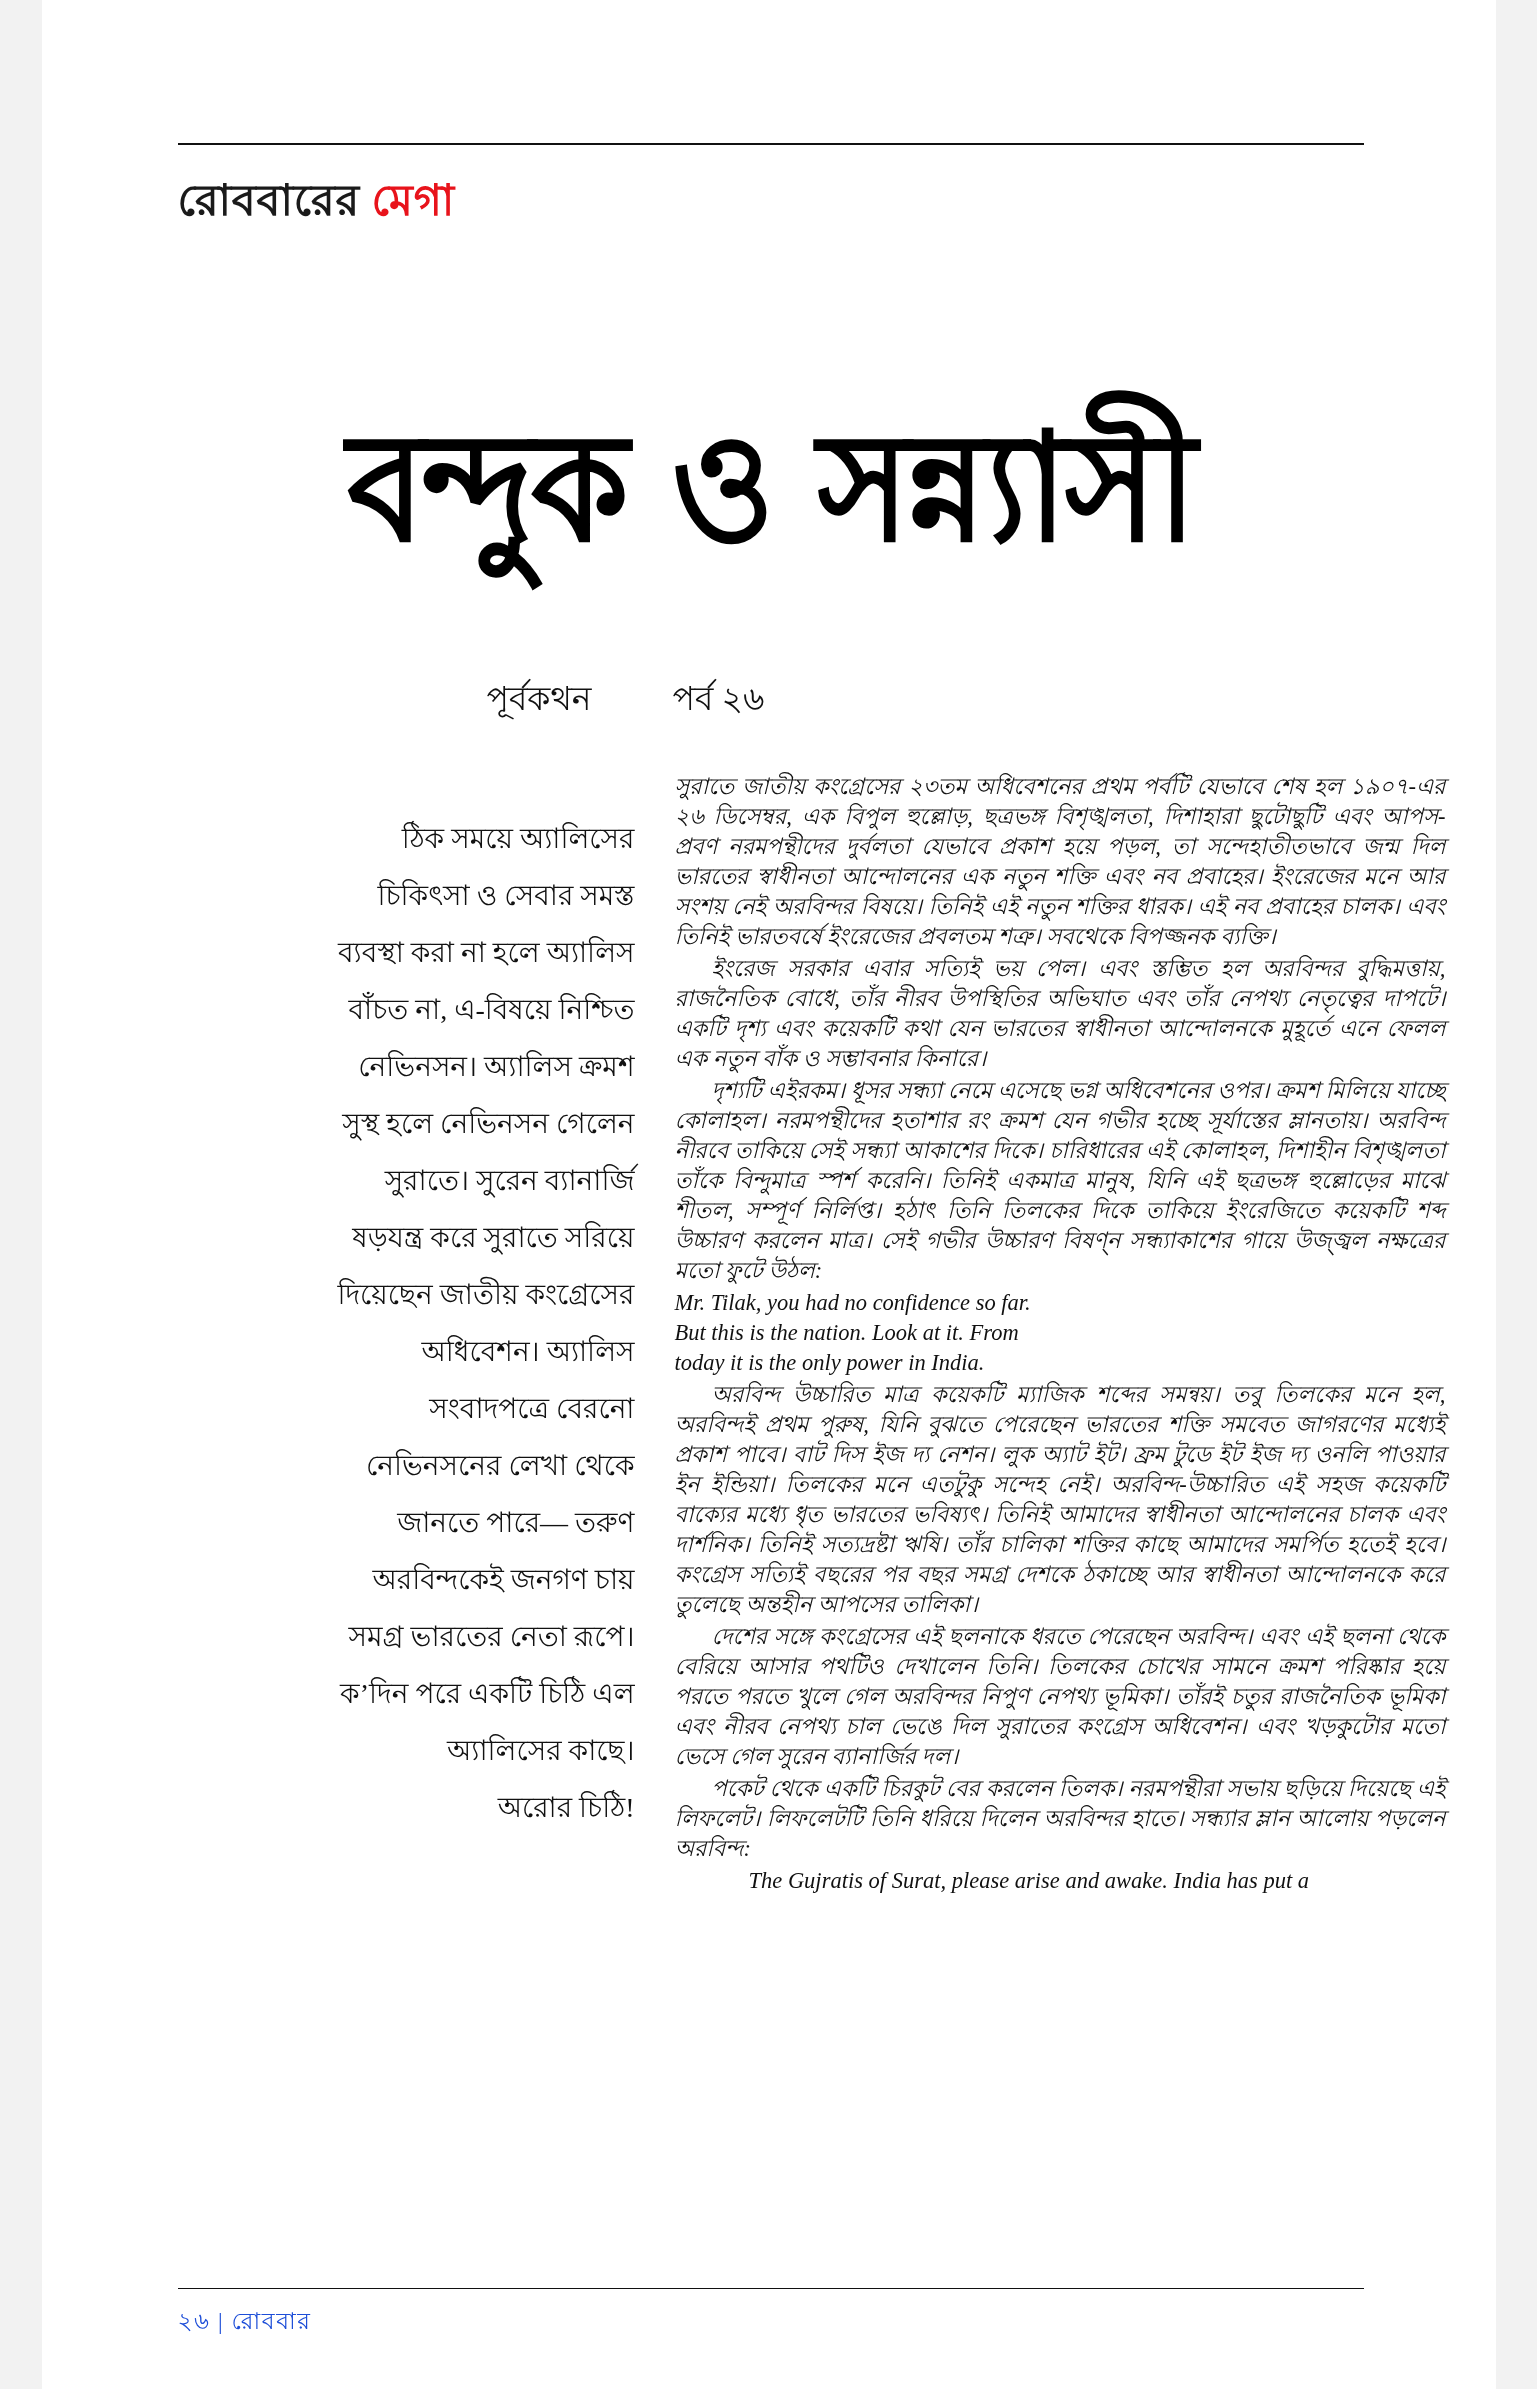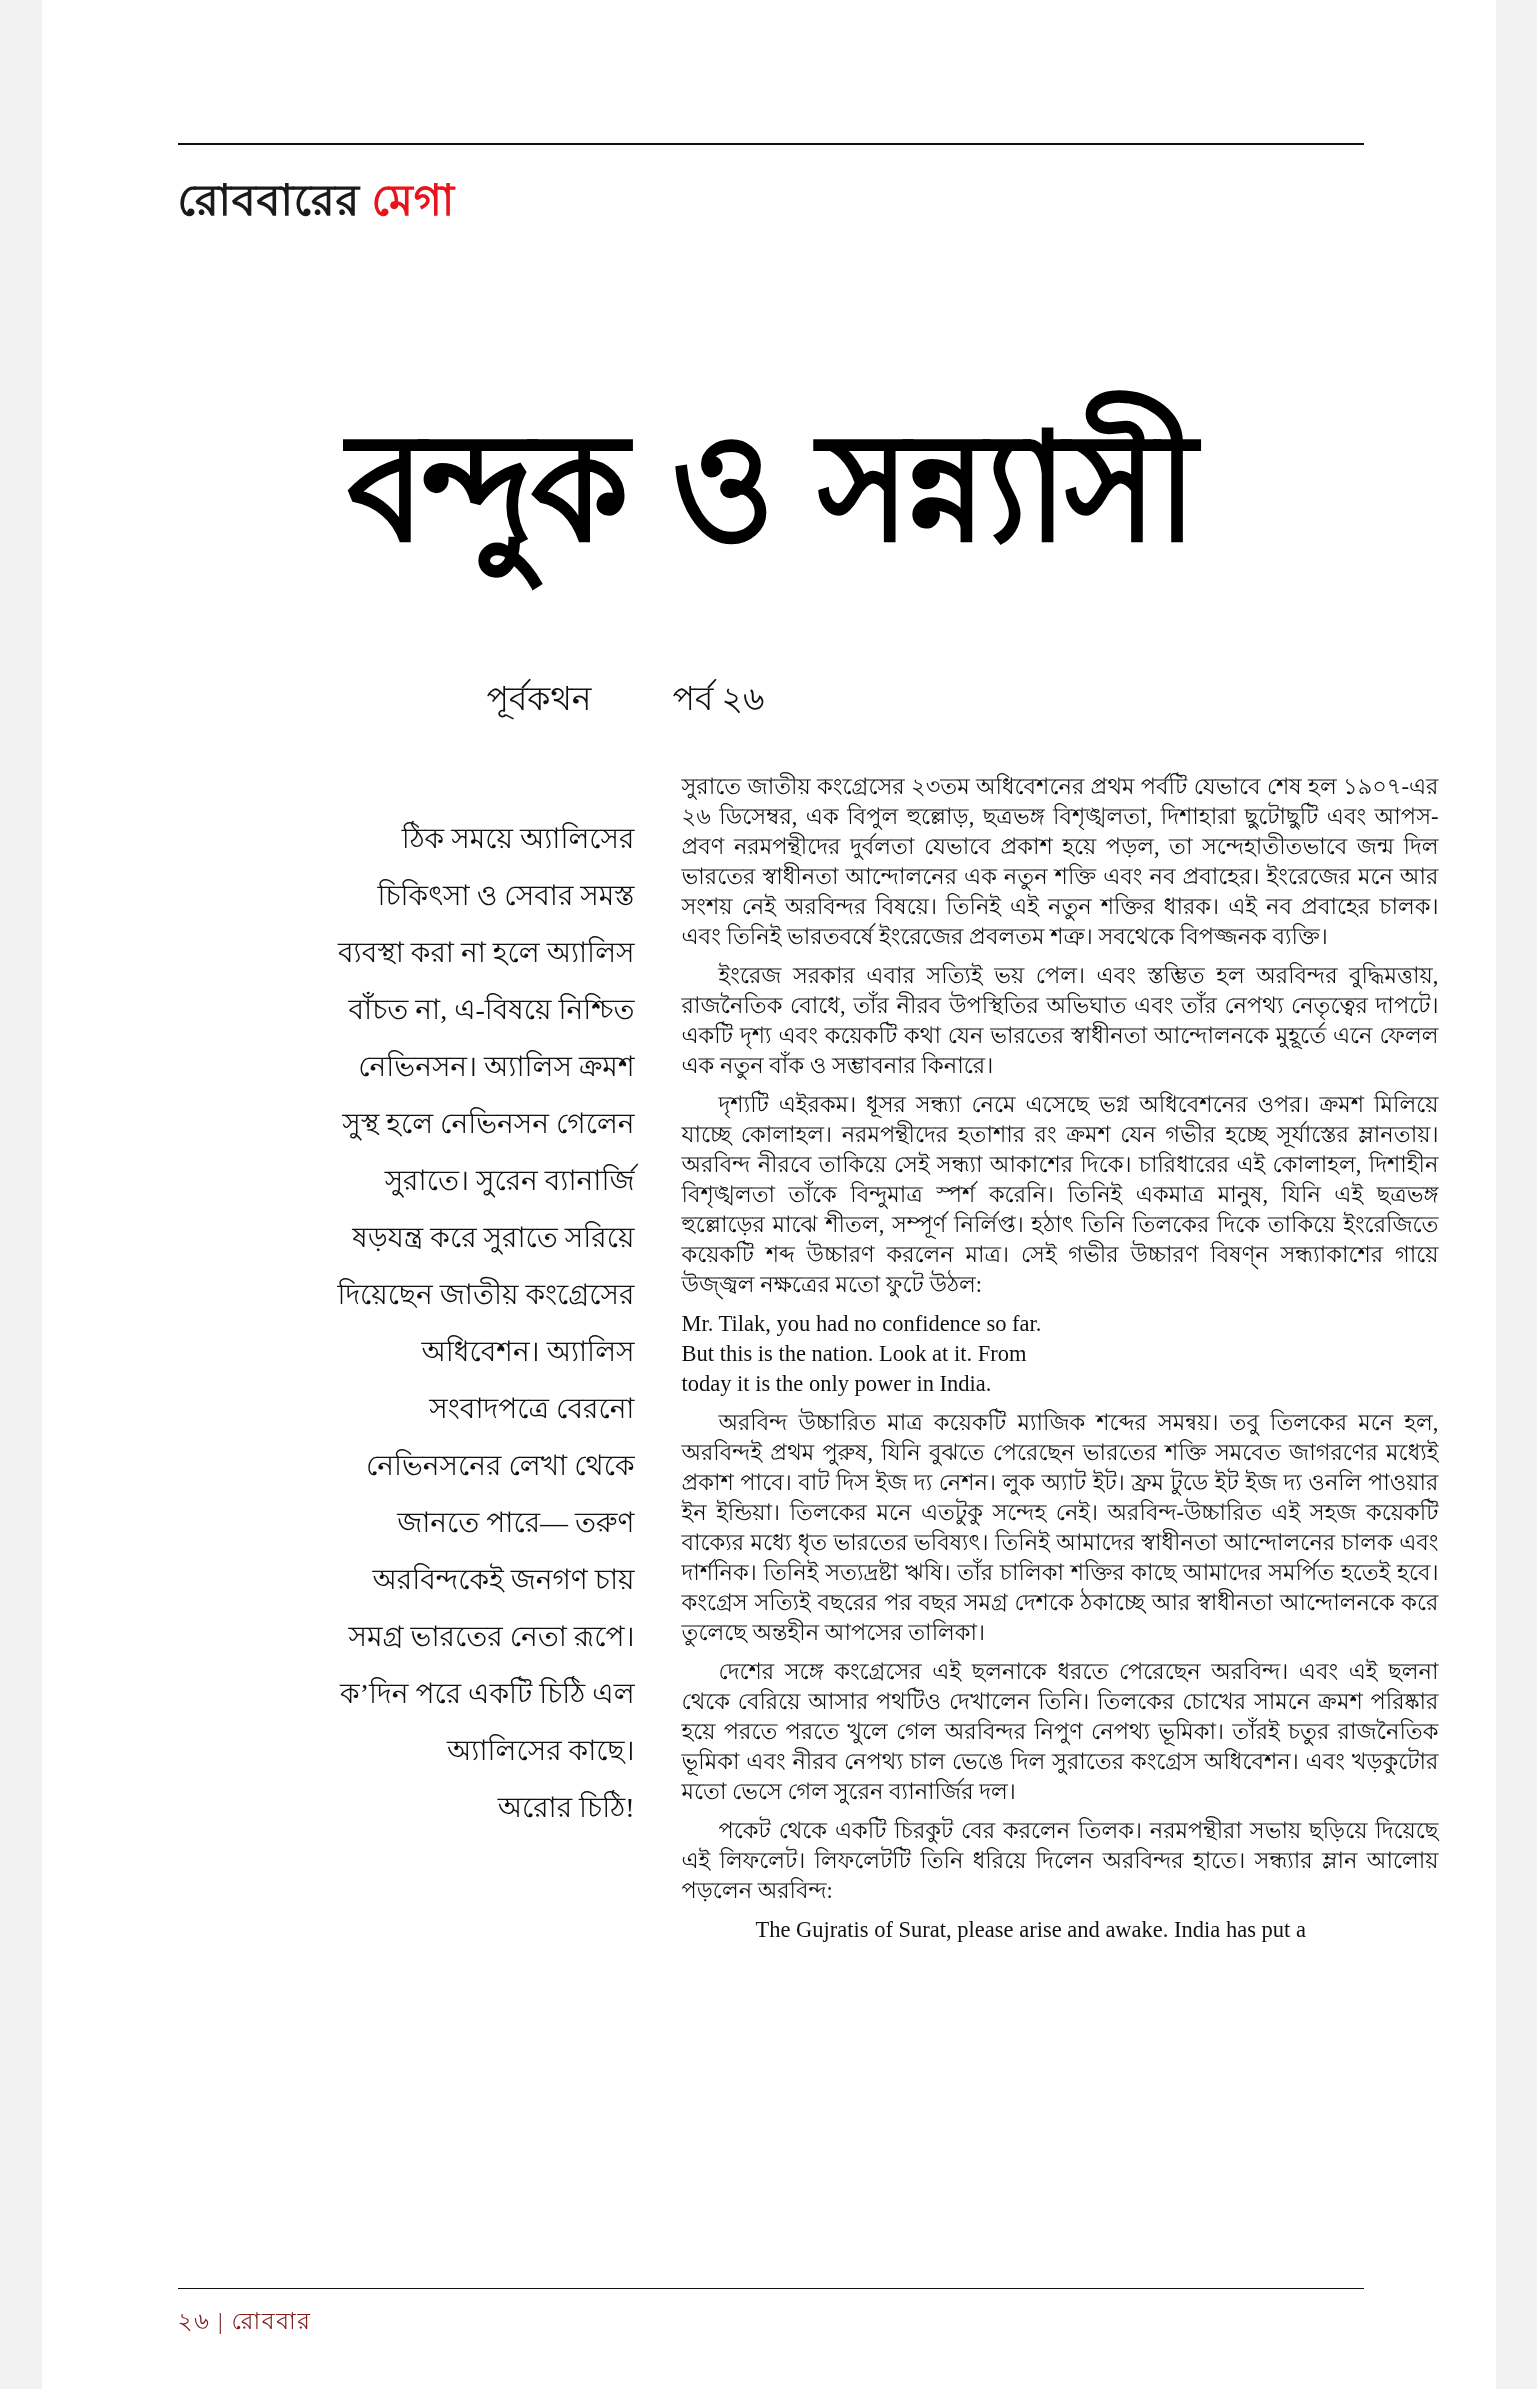--- a/index.html
+++ b/index.html
@@ -76,21 +76,22 @@
     color:#111;
   }
   .body-text{
     margin-top:43px;
     font-size:22.5px;
     line-height:30px;
     text-align:justify;
     color:#111;
   }
   .body-text p{
-    margin:9px;
+    margin:2px;
+    font-style:italic;
   }
   .body-text p.indent{
     text-indent:37px;
   }
   .eng-quote{
     margin:0 0 0 37px;
     white-space:pre-line;
     font-family:"Liberation Serif", serif;
   }
   .eng-end{
@@ -101,21 +102,21 @@
     left:136px;
     right:132px;
     top:2288px;
   }
   .footer-rule{
     border-top:1.6px solid #111;
   }
   .footer-label{
     margin-top:14px;
     font-size:23px;
-    color:#7f1d1d;
+    color:#1d4ed8;
     letter-spacing:1.6px;
   }
 </style>
 </head>
 <body>
 
 <div class="page">
   <div class="content">
 
     <div class="top-rule"></div>

